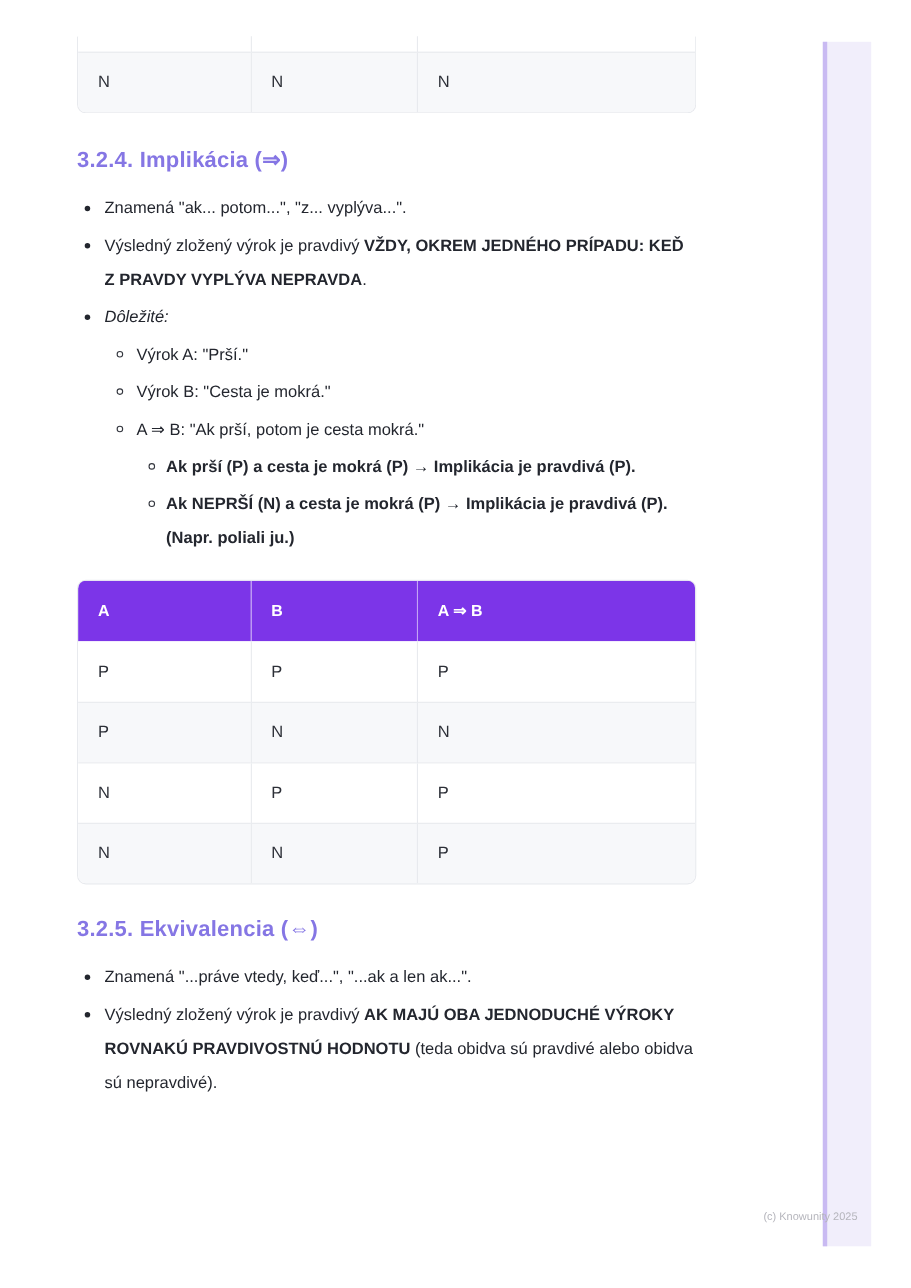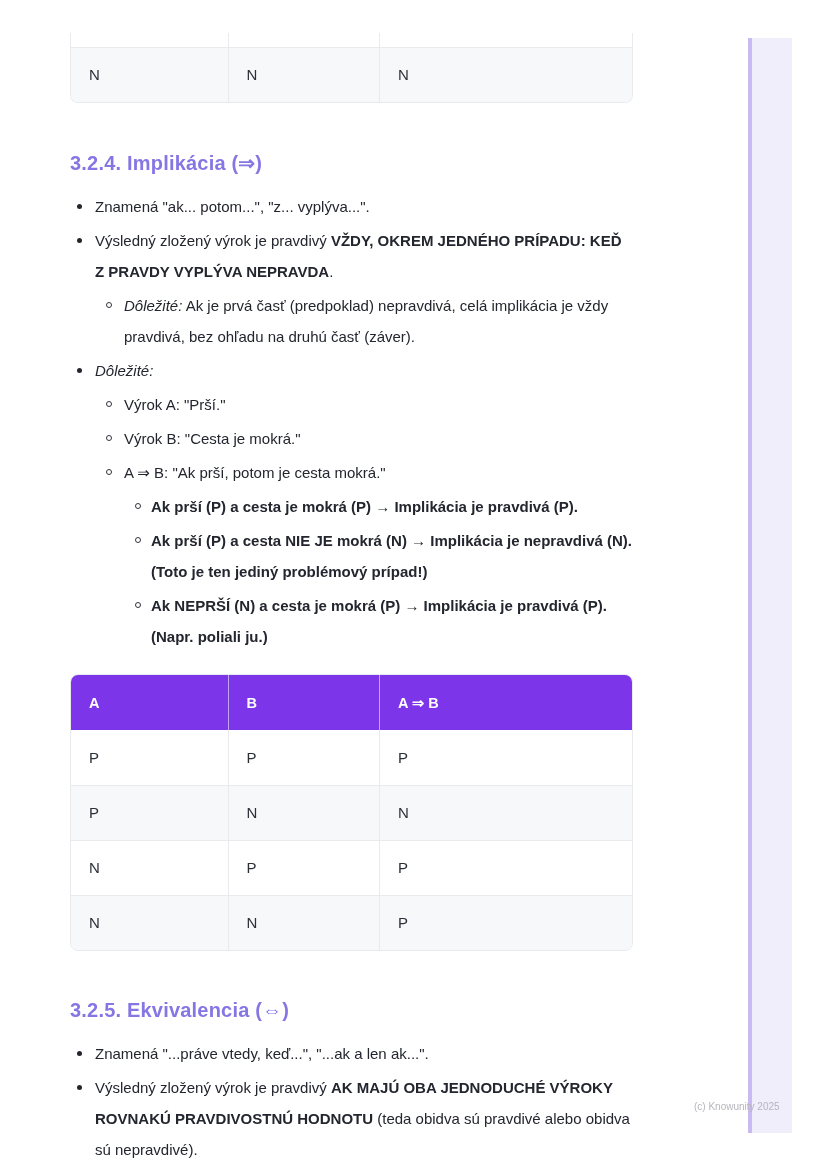--- a/index.html
+++ b/index.html
@@ -36,21 +36,21 @@
   }
   .tbl th:first-child{border-left:none;}
 
   .tbl.frag{border-top:none;border-radius:0 0 8px 8px;margin-top:33px;}
   .tbl.frag table{margin-top:-41px;}
   .tbl.main{margin-top:22px;}
 
   
   h2{
     color:var(--accent);font-size:20px;font-weight:700;
-    margin:48px 0 16px 0;letter-spacing:.2px;
+    margin:30px 0 16px 0;letter-spacing:.2px;
   }
 
   
   ul.root{list-style:none;margin:0;padding:0;font-size:15px;line-height:31px;}
   ul.root li{position:relative;padding-left:25px;margin-bottom:3px;}
   ul.root > li::before{
     content:"";position:absolute;left:7px;top:13px;
     width:5px;height:5px;border-radius:50%;background:var(--txt);
   }
   ul.sub{list-style:none;margin:3px 0 0 2px;padding:0;}
@@ -99,29 +99,26 @@
             <td>N</td>
           </tr>
         </tbody>
     </table>
   </div>
 
   <h2>3.2.4. Implikácia (⇒)</h2>
 
   <ul class="root" id="impl-list">
       <li><span>Znamená "ak... potom...", "z... vyplýva...".</span></li>
-      <li><span>Výsledný zložený výrok je pravdivý </span><span class="b">VŽDY, OKREM JEDNÉHO PRÍPADU: KEĎ Z PRAVDY VYPLÝVA NEPRAVDA</span><span>.</span><ul class="sub">
-          <li><span class="i">Dôležité:</span><span> Ak je prvá časť (predpoklad) nepravdivá, celá implikácia je vždy pravdivá, bez ohľadu na druhú časť (záver).</span></li>
-        </ul></li>
+      <li><span>Výsledný zložený výrok je pravdivý </span><span class="b">VŽDY, OKREM JEDNÉHO PRÍPADU: KEĎ Z PRAVDY VYPLÝVA NEPRAVDA</span><span>.</span></li>
       <li><span class="i">Dôležité:</span><ul class="sub">
           <li><span>Výrok A: "Prší."</span></li>
           <li><span>Výrok B: "Cesta je mokrá."</span></li>
           <li><span>A ⇒ B: "Ak prší, potom je cesta mokrá."</span><ul class="sub">
               <li><span>Ak prší (P) a cesta je mokrá (P) → Implikácia je pravdivá (P).</span></li>
-              <li><span>Ak prší (P) a cesta NIE JE mokrá (N) → Implikácia je nepravdivá (N).</span><br><span>(Toto je ten jediný problémový prípad!)</span></li>
               <li><span>Ak NEPRŠÍ (N) a cesta je mokrá (P) → Implikácia je pravdivá (P).</span><br><span>(Napr. poliali ju.)</span></li>
             </ul></li>
         </ul></li>
     </ul>
 
   <div class="tbl main">
     <table>
       <colgroup>
           <col style="width:28%">
           <col style="width:27%">

